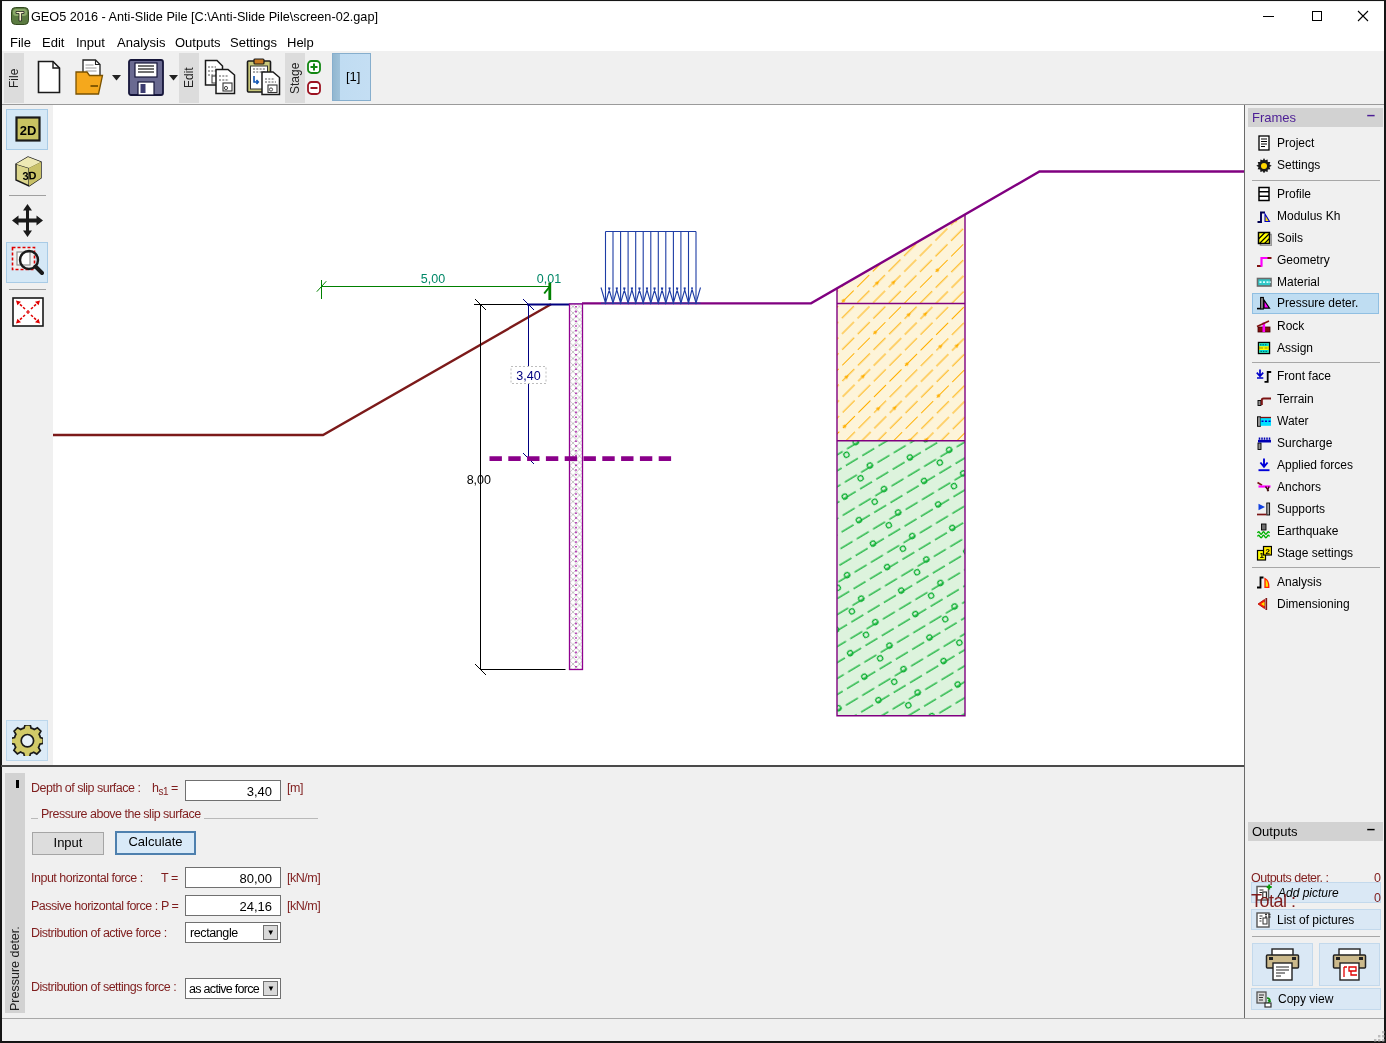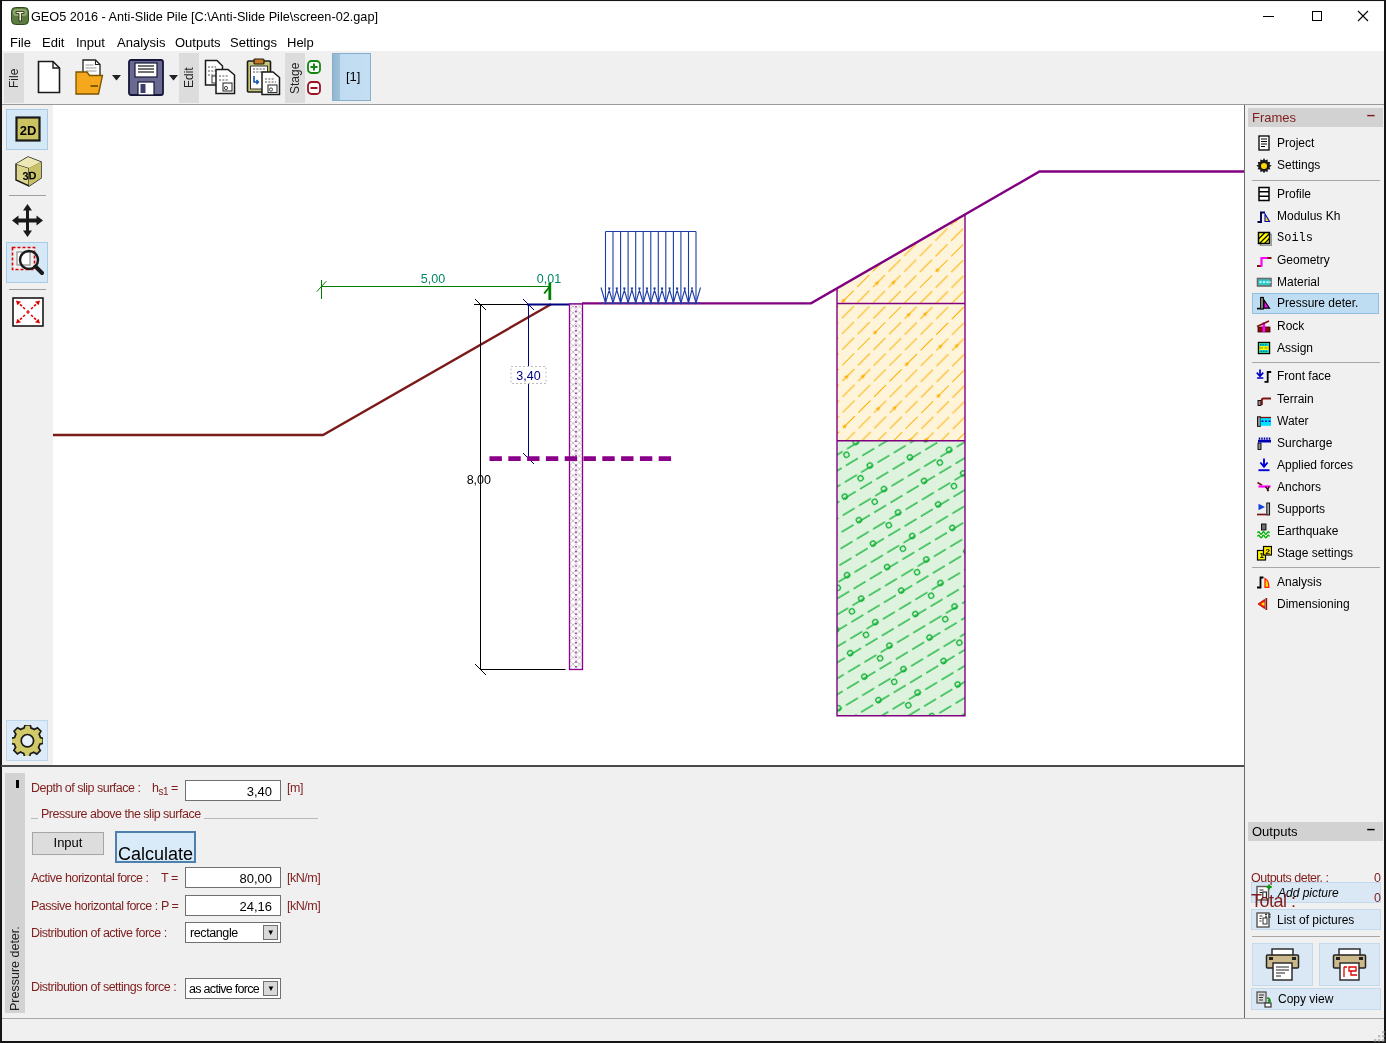--- a/index.html
+++ b/index.html
@@ -237,60 +237,60 @@
 <div class="lbl" style="left:30px;top:780px;">Depth of slip surface :</div>
 <div class="lbl" style="left:151px;top:780px;">h<span style="font-size:10px;vertical-align:-3px;">s1</span> =</div>
 <div class="inbox" style="top:779px;">3,40</div>
 <div class="lbl" style="left:286px;top:780px;">[m]</div>
 
 <div class="lbl" style="left:40px;top:806px;">Pressure above the slip surface</div>
 <div class="abs" style="left:30px;top:817px;width:7px;height:1px;background:#b9b9b9;"></div>
 <div class="abs" style="left:203px;top:817px;width:114px;height:1px;background:#b9b9b9;"></div>
 
 <div class="abs" style="left:31px;top:831px;width:72px;height:23px;background:#dddddd;border:1px solid #a5a5a5;text-align:center;font-size:13px;color:#000;padding-top:2px;">Input</div>
-<div class="abs" style="left:114px;top:830px;width:81px;height:32px;background:#d9eaf8;border:2px solid #4e80ae;text-align:center;font-size:18px;color:#000;padding-top:11px;">Calculate</div>
-
-<div class="lbl" style="left:30px;top:870px;">Active horizontal force :</div>
+<div class="abs" style="left:114px;top:830px;width:81px;height:24px;background:#d9eaf8;border:2px solid #4e80ae;text-align:center;font-size:13px;color:#000;padding-top:1px;">Calculate</div>
+
+<div class="lbl" style="left:30px;top:870px;">Input horizontal force :</div>
 <div class="lbl" style="left:160px;top:870px;">T =</div>
 <div class="inbox" style="top:866px;">80,00</div>
 <div class="lbl" style="left:286px;top:870px;">[kN/m]</div>
 
 <div class="lbl" style="left:30px;top:898px;">Passive horizontal force :</div>
 <div class="lbl" style="left:160px;top:898px;">P =</div>
 <div class="inbox" style="top:894px;">24,16</div>
 <div class="lbl" style="left:286px;top:898px;">[kN/m]</div>
 
 <div class="lbl" style="left:30px;top:925px;">Distribution of active force :</div>
 <div class="abs" style="left:184px;top:921px;width:96px;height:21px;background:#fff;border:1px solid #707070;font-size:12.5px;letter-spacing:-0.4px;color:#000;padding:3px 0 0 4px;">rectangle<span style="position:absolute;right:2px;top:2px;width:15px;height:15px;background:#d9d9d9;border:1px solid #707070;text-align:center;font-size:8px;line-height:14px;color:#000;">▼</span></div>
 
 <div class="lbl" style="left:30px;top:979px;">Distribution of settings force :</div>
 <div class="abs" style="left:184px;top:977px;width:96px;height:21px;background:#fff;border:1px solid #707070;font-size:12.5px;letter-spacing:-0.7px;color:#000;padding:3px 0 0 3px;">as active force<span style="position:absolute;right:2px;top:2px;width:15px;height:15px;background:#d9d9d9;border:1px solid #707070;text-align:center;font-size:8px;line-height:14px;color:#000;">▼</span></div>
 
 <div class="abs" style="left:1243px;top:104px;width:140px;height:913px;background:#f0f0f0;border-left:1px solid #6a6a6a;"></div>
-<div class="abs" style="left:1247px;top:107px;width:135px;height:19px;background:#d2d2d2;font-size:13px;color:#7f1d1d;padding:2px 0 0 4px;">Frames<span style="position:absolute;right:8px;top:-2px;font-size:15px;font-weight:bold;">–</span></div>
+<div class="abs" style="left:1247px;top:107px;width:135px;height:19px;background:#d2d2d2;font-size:13px;color:#4c1d95;padding:2px 0 0 4px;">Frames<span style="position:absolute;right:8px;top:-2px;font-size:15px;font-weight:bold;">–</span></div>
 
 <div id="frames">
     <div class="fr-item" style="top:133.7px;"><svg width="16" height="16" viewBox="0 0 16 16">
         <rect x="3" y="1" width="10" height="14" fill="#fff" stroke="#000" stroke-width="1.3"></rect>
         <path d="M5 4 h6 M5 6.5 h6 M5 9 h6 M5 11.5 h4" stroke="#000" stroke-width="1.1"></path>
       </svg>Project</div>
     <div class="fr-item" style="top:155.8px;"><svg width="16" height="16" viewBox="0 0 16 16">
         <path d="M8 1 l1.2 2.2 2.4-0.8 0.2 2.5 2.5 0.2 -0.8 2.4 2.2 1.2 -2.2 1.2 0.8 2.4 -2.5 0.2 -0.2 2.5 -2.4-0.8 -1.2 2.2 -1.2-2.2 -2.4 0.8 -0.2-2.5 -2.5-0.2 0.8-2.4 -2.2-1.2 2.2-1.2 -0.8-2.4 2.5-0.2 0.2-2.5 2.4 0.8 Z" fill="#1a1a1a"></path>
         <circle cx="8" cy="8.9" r="3" fill="#ffd700"></circle>
       </svg>Settings</div>
     <div class="abs" style="left:1251px;top:178.8px;width:128px;height:1px;background:#a7a7a7;"></div>
     <div class="fr-item" style="top:185.1px;"><svg width="16" height="16" viewBox="0 0 16 16">
         <rect x="3" y="1.5" width="10" height="13" fill="#fff" stroke="#000" stroke-width="1.5"></rect>
         <path d="M3 5.8 h10 M3 10.2 h10" stroke="#000" stroke-width="1.4"></path>
       </svg>Profile</div>
     <div class="fr-item" style="top:207.2px;"><svg width="16" height="16" viewBox="0 0 16 16">
         <path d="M1.5 14 h3.5 V4.5 h4" fill="none" stroke="#000050" stroke-width="1.9"></path>
         <path d="M9 6 L13.5 13.5 H9 Z" fill="#ffe000" stroke="#0000c0" stroke-width="1.1"></path>
       </svg>Modulus Kh</div>
-    <div class="fr-item" style="top:229.2px;font-family:Liberation Mono, monospace;"><svg width="16" height="16" viewBox="0 0 16 16">
+    <div class="fr-item" style="top:229.2px;"><svg width="16" height="16" viewBox="0 0 16 16">
         <path d="M4.5 4.5 h11 v11 h-11 z" fill="none" stroke="#9a9a9a" stroke-width="1.6"></path>
         <rect x="2.5" y="2.5" width="11" height="11" fill="#ffff00" stroke="#000" stroke-width="1.5"></rect>
         <path d="M2.5 9 l6.5-6.5 M3.5 13.5 l10-10 M8.5 13.5 l5-5" stroke="#000" stroke-width="1.2"></path>
       </svg>Soils</div>
     <div class="fr-item" style="top:251.3px;"><svg width="16" height="16" viewBox="0 0 16 16">
         <path d="M1 14 h4.5" stroke="#801010" stroke-width="2"></path>
         <path d="M5.5 14.8 V6 H12" fill="none" stroke="#ff00ff" stroke-width="2.2"></path>
         <path d="M11.5 6 h4" stroke="#801010" stroke-width="2"></path>
       </svg>Geometry</div>
     <div class="fr-item" style="top:273.3px;"><svg width="16" height="16" viewBox="0 0 16 16">

